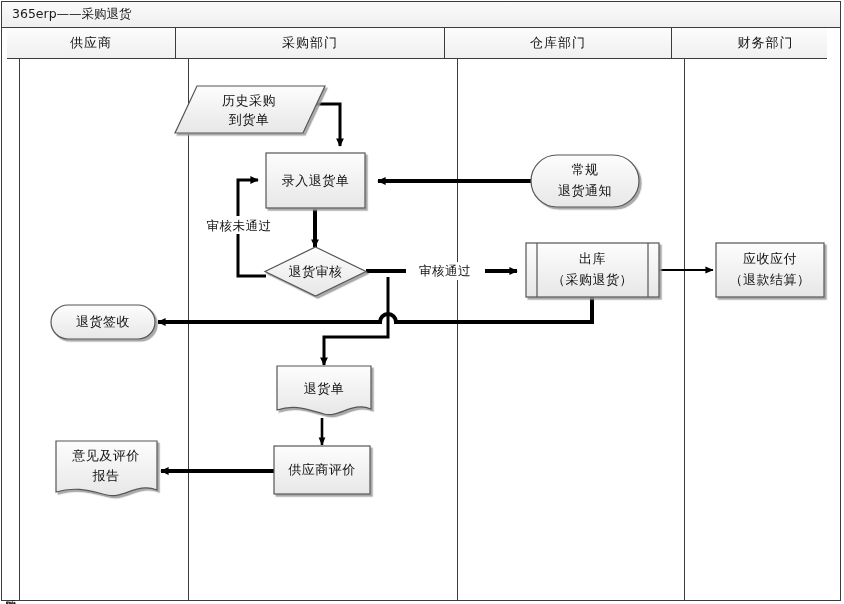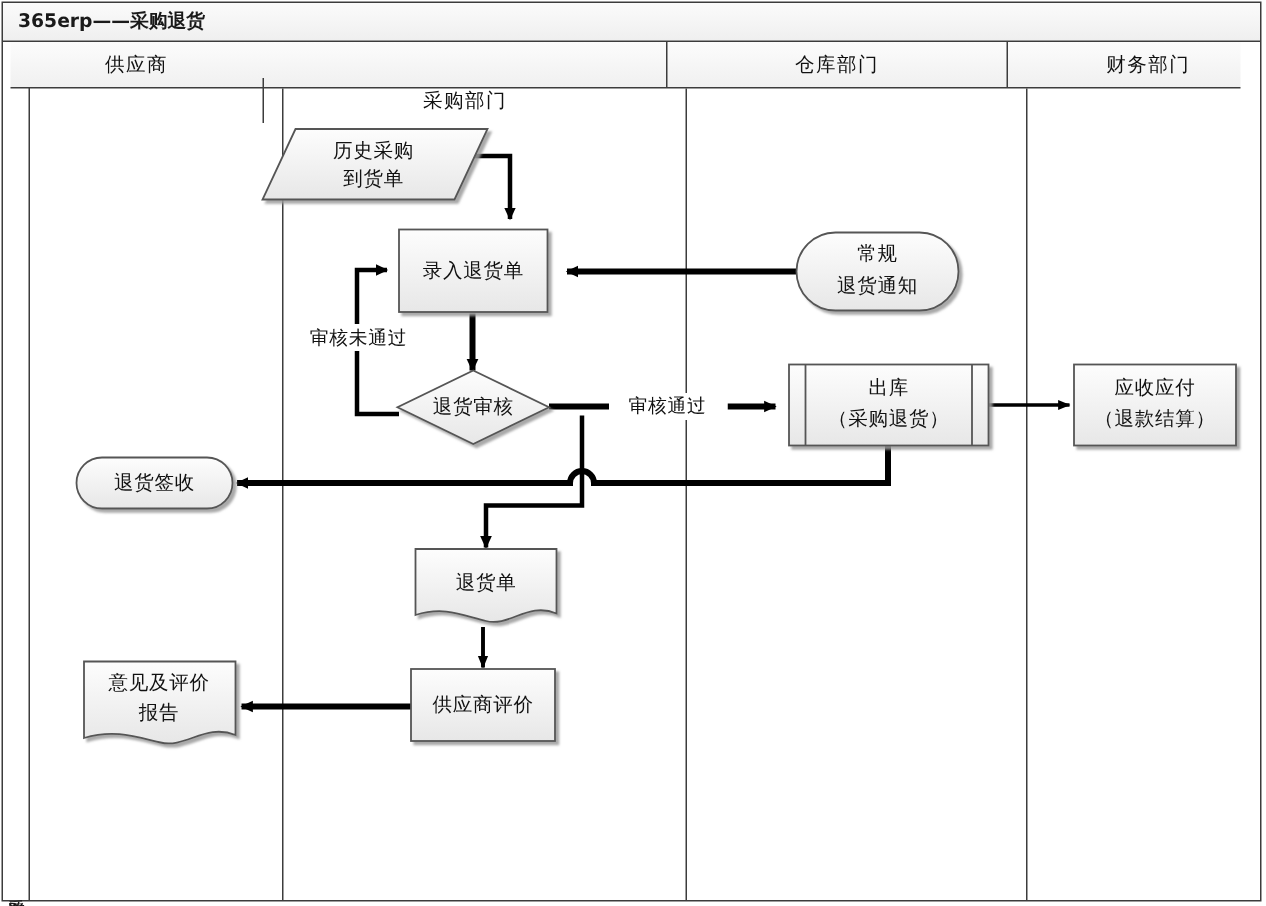--- a/index.html
+++ b/index.html
@@ -16,21 +16,21 @@
     border:1px solid #3c3c3c;box-sizing:border-box;background:#fff;
   }
   
   .titlebar{
     position:absolute;left:2px;top:2px;width:838px;height:26px;
     background:linear-gradient(to bottom,#fbfbfb,#efefef);
     border-bottom:1px solid #3c3c3c;box-sizing:border-box;
     display:flex;align-items:center;
   }
   .titlebar .title{
-    padding-left:10px;font-size:12.5px;font-weight:bold;color:#1a1a1a;
+    padding-left:10px;font-size:12.5px;font-weight:normal;color:#1a1a1a;
     letter-spacing:0px;white-space:nowrap;
   }
   
   .lane-caption{
     position:absolute;left:2px;top:28px;width:18px;height:572px;
     border-right:1px solid #3c3c3c;box-sizing:border-box;background:#fff;
   }
   .lane-caption span{
     position:absolute;left:50%;bottom:6px;
     transform:translateX(-50%);
@@ -44,21 +44,21 @@
     background:linear-gradient(to bottom,#fcfcfc,#f0f0f0);
     border-bottom:1px solid #3c3c3c;box-sizing:border-box;
     display:flex;
   }
   .header-cell{
     display:flex;align-items:center;justify-content:center;
     font-size:13px;color:#111;letter-spacing:1px;
     box-sizing:border-box;height:100%;
   }
   .header-cell + .header-cell{border-left:1px solid #3c3c3c;}
-  .hc0{width:168px;} .hc1{width:269px;margin-top:24px;} .hc2{width:227px;} .hc3{width:156px;padding-left:32px;}
+  .hc0{width:168px;} .hc1{width:269px;} .hc2{width:227px;} .hc3{width:156px;padding-left:32px;}
 
   
   .col-sep{position:absolute;width:1px;background:#3c3c3c;top:59px;height:541px;}
 
   
   #flow{position:absolute;left:0;top:0;width:844px;height:604px;}
 
   
   .ntext{font-family:"DejaVu Sans","Liberation Sans",sans-serif;font-size:13px;fill:#111;
          text-anchor:middle;dominant-baseline:middle;letter-spacing:.5px;}

